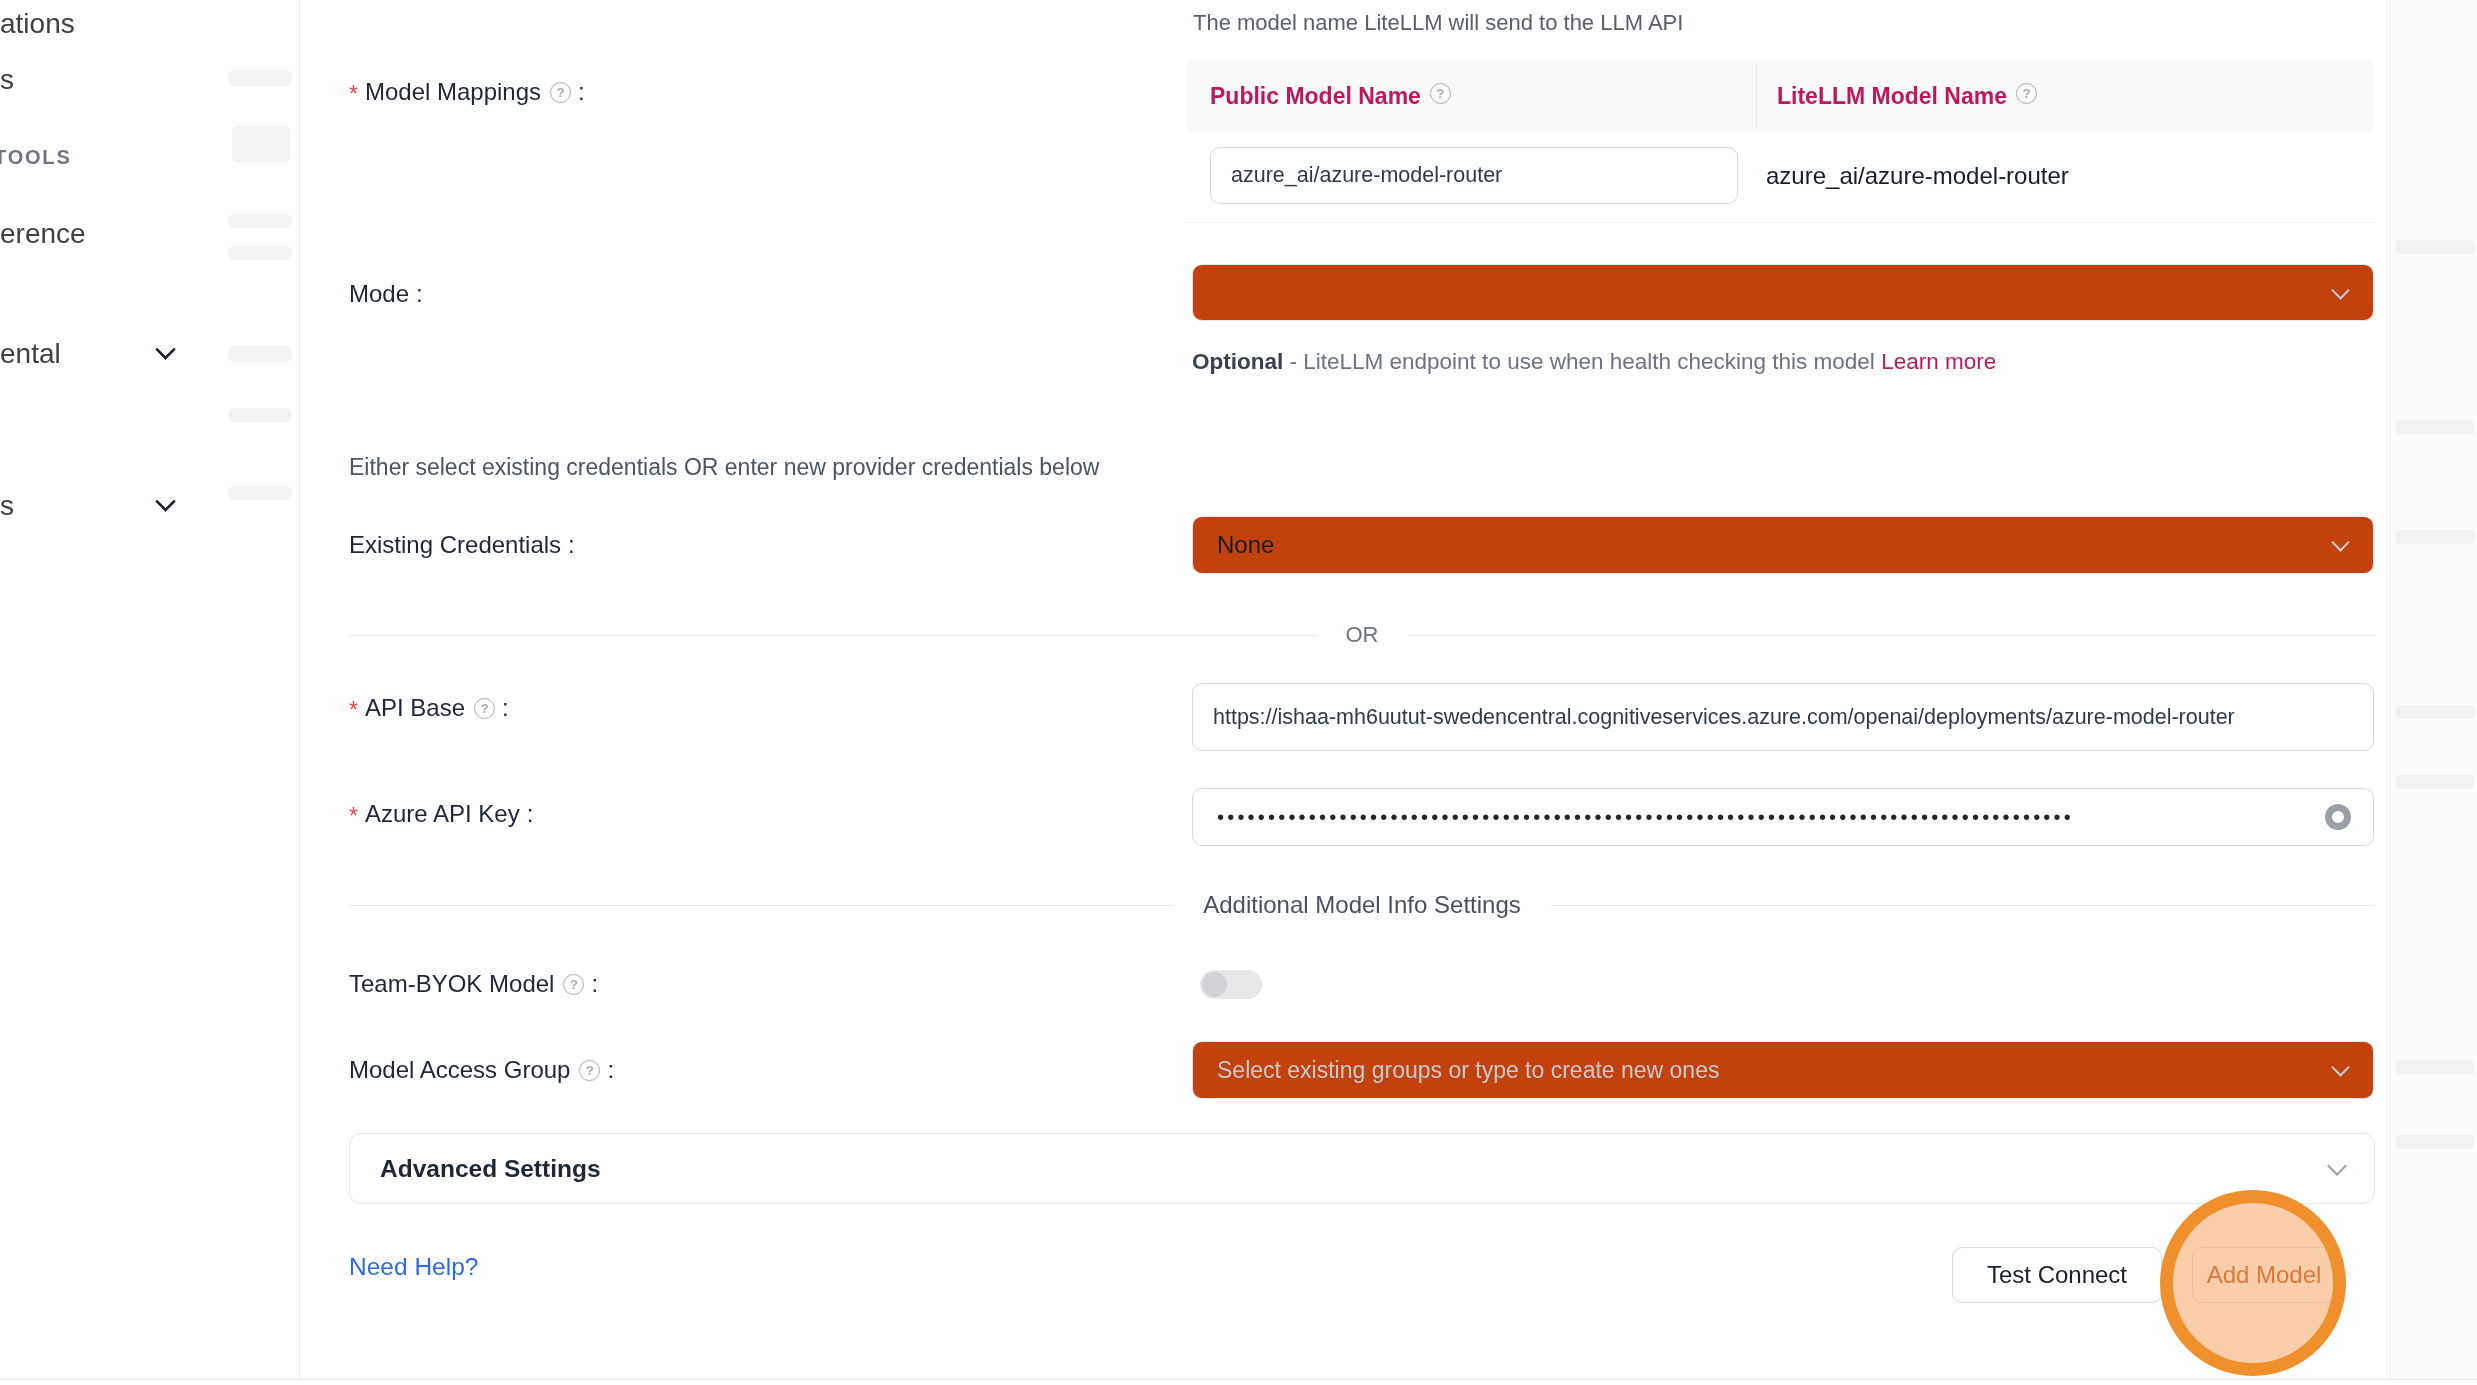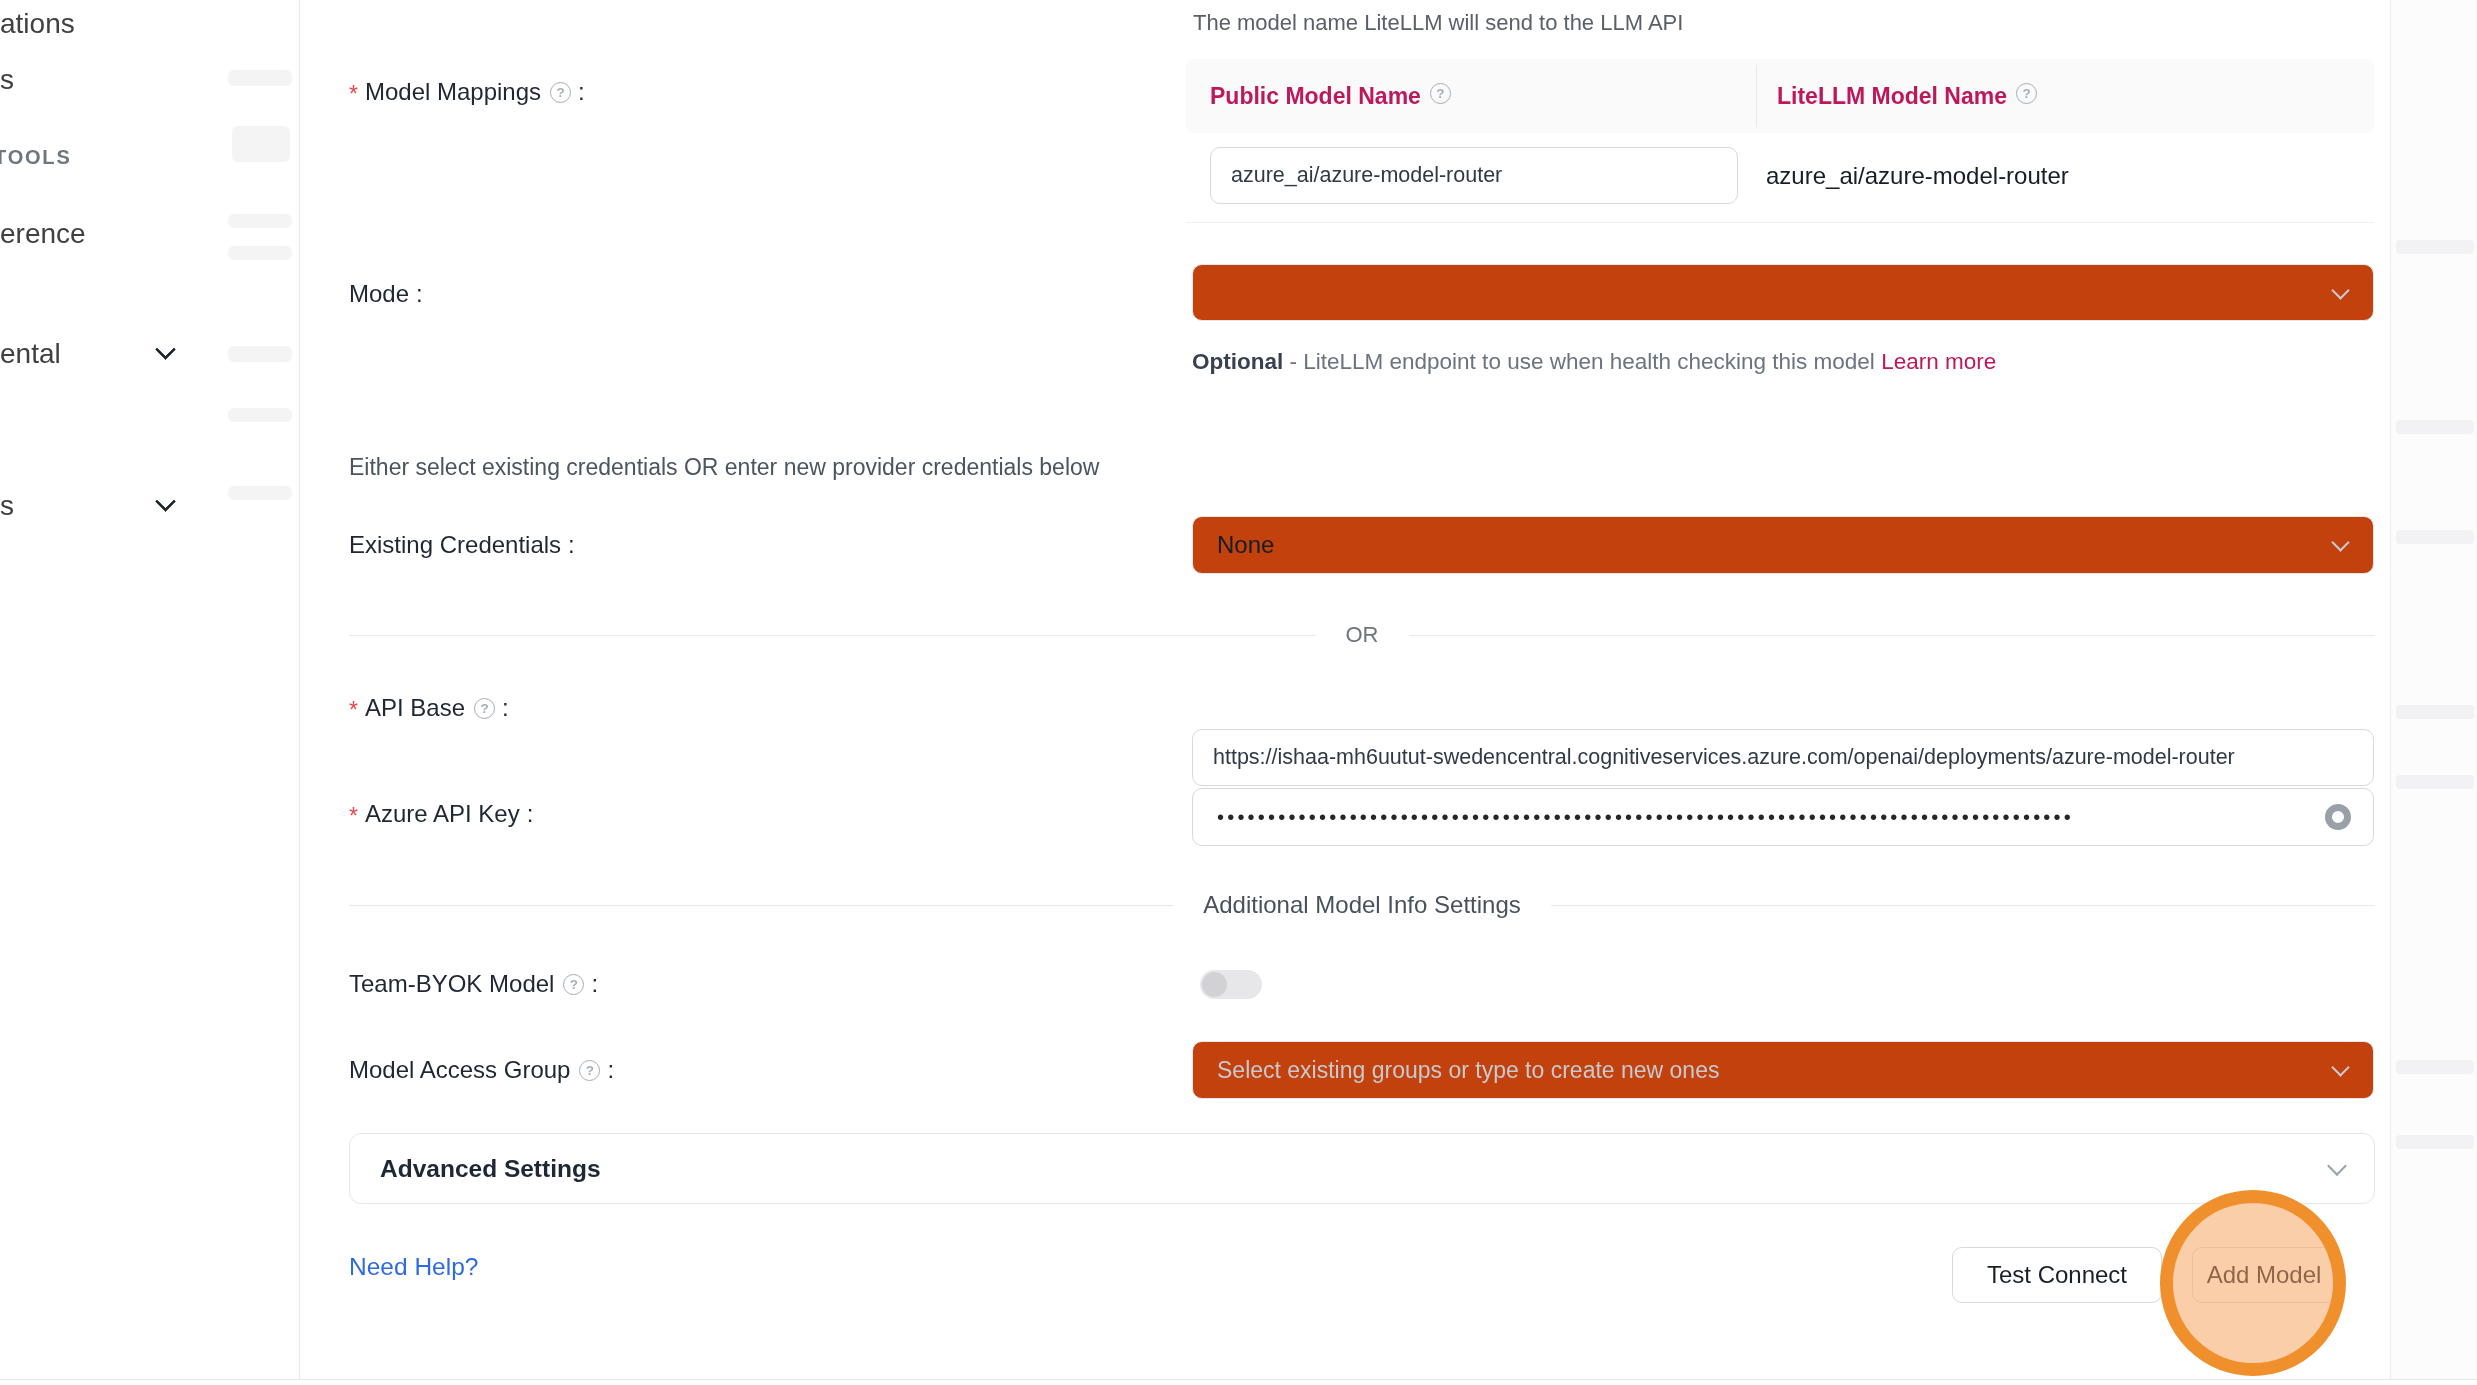--- a/index.html
+++ b/index.html
@@ -61,21 +61,21 @@
   .toggle .knob { position:absolute; left:2px; top:2px; width:25px; height:25px; background:#d2d2d6; border-radius:50%; }
 
   .adv-panel { position:absolute; left:349px; top:1133px; width:2026px; height:71px; border:1px solid #e5e7eb; border-radius:12px; background:#fff; display:flex; align-items:center; }
   .adv-panel .atext { padding-left:30px; font-size:24.5px; font-weight:700; color:#1d2735; }
   .adv-chev { position:absolute; right:30px; top:50%; margin-top:-10px; width:14px; height:14px; border-right:2.4px solid #9aa1aa; border-bottom:2.4px solid #9aa1aa; transform:rotate(45deg); }
 
   .need-help { position:absolute; left:349px; top:1253px; font-size:24.5px; color:#2f6ae0; cursor:pointer; }
 
   .btn { position:absolute; top:1247px; height:56px; border-radius:10px; background:#fff; display:flex; align-items:center; justify-content:center; font-size:24px; cursor:pointer; }
   .btn.test { left:1952px; width:210px; border:1px solid #d9d9d9; color:#18202a; }
-  .btn.add { left:2192px; width:144px; border:1px solid #dedede; color:#0f172a; }
+  .btn.add { left:2192px; width:144px; border:1px solid #dedede; color:#c2410c; }
 
   .hl-circle { position:absolute; left:2160px; top:1190px; width:186px; height:186px; border-radius:50%; border:13px solid #f0902c; background:rgba(246,166,96,0.55); z-index:5; }
 </style>
 </head>
 <body>
 
 <div class="stage">
 
   <div>
     <div class="sb-item" style="top:8px;">ations</div>
@@ -167,21 +167,21 @@
       <div class="dtext">OR</div>
       <div class="line"></div>
     </div>
 
     <div class="flabel" style="top:694px;">
       <span class="req">*</span>
       <span>API Base</span>
       <span class="help"></span>
       <span class="colon">:</span>
     </div>
-    <div class="tinput" style="left:1192px; top:683px; width:1182px; height:57px;margin-top:46px;">
+    <div class="tinput" style="left:1192px; top:683px; width:1182px; height:68px;">
       <span class="val">https://ishaa-mh6uutut-swedencentral.cognitiveservices.azure.com/openai/deployments/azure-model-router</span>
     </div>
 
     <div class="flabel" style="top:800px;">
       <span class="req">*</span>
       <span>Azure API Key</span>
       <span class="colon">:</span>
     </div>
     <div class="tinput" style="left:1192px; top:788px; width:1182px; height:58px;">
       <span class="pw-dots">••••••••••••••••••••••••••••••••••••••••••••••••••••••••••••••••••••••••••••••••••••</span>

